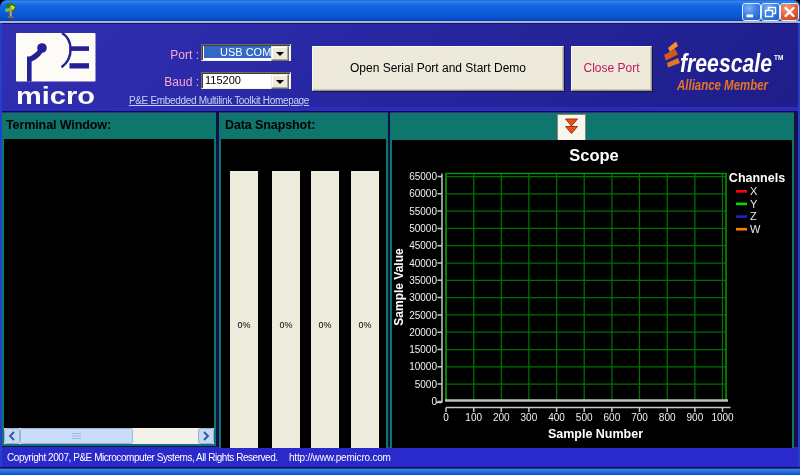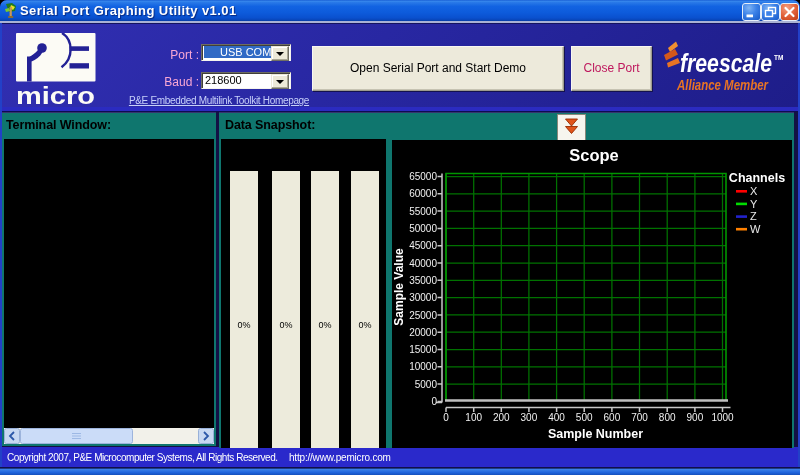--- a/index.html
+++ b/index.html
@@ -40,21 +40,20 @@
 <div id="win">
 
   <div id="titlebar" class="abs"></div>
   <div id="title-icon" class="abs" style="left:4px;top:3px;width:14px;height:15px;"><svg width="14" height="15" viewBox="0 0 14 15" xmlns="http://www.w3.org/2000/svg">
 <path d="M2,1 L8,0 L12,3 L11,8 L5,9 Z" fill="#1E7A1E"></path>
 <path d="M7,2 L11,4 L9,7 L6,5 Z" fill="#E8E020"></path>
 <path d="M1,6 L5,5 L6,8 L2,9 Z" fill="#7ACC2A"></path>
 <rect x="5.6" y="4" width="2.2" height="10" fill="#C89858"></rect>
 <rect x="4.2" y="13" width="5" height="2" fill="#8A6A34"></rect>
 </svg></div>
-  <div id="title-text" class="abs">Serial Port Graphing Utility v1.01</div>
   <div id="btn-min" class="abs tbtn tb-blue" style="left:742px;"><svg width="17" height="16" viewBox="0 0 17 16">
         <rect x="3.5" y="10.5" width="6.5" height="2.8" fill="#fff"></rect>
       </svg></div>
   <div id="btn-max" class="abs tbtn tb-blue" style="left:761px;"><svg width="17" height="16" viewBox="0 0 17 16">
         <rect x="6.5" y="3.5" width="7" height="6" fill="none" stroke="#fff" stroke-width="1.4"></rect>
         <rect x="3.5" y="6.5" width="7" height="6" fill="#3D82E8" stroke="#fff" stroke-width="1.4"></rect>
       </svg></div>
   <div id="btn-close" class="abs tbtn"><svg width="17" height="16" viewBox="0 0 17 16">
         <path d="M4.5,4 L12.5,12 M12.5,4 L4.5,12" stroke="#fff" stroke-width="2.2" stroke-linecap="round"></path>
       </svg></div>
@@ -83,21 +82,21 @@
 
   <div class="abs wlabel" style="left:140px;top:48px;width:59px;text-align:right;">Port :</div>
   <div class="abs combo" style="left:201px;top:44px;width:88px;height:15px;">
     <div style="position:absolute;left:2px;top:1px;background:#316AC5;color:#fff;font-size:11px;padding:0 16px;">USB COM</div>
     <div class="cbtn">
         <div class="carrow"></div>
       </div>
   </div>
   <div class="abs wlabel" style="left:140px;top:75px;width:59px;text-align:right;">Baud :</div>
   <div class="abs combo" style="left:201px;top:72px;width:88px;height:15px;">
-    <div style="position:absolute;left:3px;top:1px;color:#000;font-size:11px;">218600</div>
+    <div style="position:absolute;left:3px;top:1px;color:#000;font-size:11px;">115200</div>
     <div class="cbtn">
         <div class="carrow"></div>
       </div>
   </div>
   <div class="abs bigbtn" style="left:312px;top:46px;width:250px;height:43px;line-height:43px;">Open Serial Port and Start Demo</div>
 
   <div class="abs" style="left:219px;top:95px;transform:translateX(-50%);white-space:nowrap;color:#C7D0FA;font-size:10px;letter-spacing:-0.32px;text-decoration:underline;">P&amp;E Embedded Multilink Toolkit Homepage</div>
   <div class="abs bigbtn" style="left:571px;top:46px;width:79px;height:43px;line-height:43px;color:#be185d;">Close Port</div>
 
   <div id="fslogo" class="abs" style="left:655px;top:38px;width:142px;height:56px;"><svg width="142" height="56" viewBox="0 0 142 56" xmlns="http://www.w3.org/2000/svg">
@@ -120,21 +119,21 @@
 <rect x="0.5" y="0.5" width="15" height="15" rx="2" fill="#C7D8F2" stroke="#98B0D8"></rect>
 <path d="M10,4 L6,8 L10,12" stroke="#2B57A8" stroke-width="1.8" fill="none"></path>
 <rect x="194.5" y="0.5" width="15" height="15" rx="2" fill="#C7D8F2" stroke="#98B0D8"></rect>
 <path d="M200,4 L204,8 L200,12" stroke="#2B57A8" stroke-width="1.8" fill="none"></path>
 <rect x="16.5" y="0.5" width="112" height="15" rx="2" fill="#CBDCF8" stroke="#9DB4DC"></rect>
 <path d="M68,5.5 H77 M68,8 H77 M68,10.5 H77" stroke="#9DB8E4" stroke-width="1"></path>
 </g>
 </svg></div>
   </div>
 
-  <div class="abs panel" style="left:219px;top:112px;width:169px;height:335px;padding-left:8px;">
+  <div class="abs panel" style="left:219px;top:112px;width:169px;height:335px;">
     <div class="phead" style="left:6px;letter-spacing:-0.1px;">Data Snapshot:</div>
     <div class="pbody" style="left:2px;top:26px;width:165px;height:309px;"></div>
     <div class="bar" style="left:11px;top:58px;height:277px;"></div>
     <div class="bar" style="left:53px;top:58px;height:277px;"></div>
     <div class="bar" style="left:92px;top:58px;height:277px;"></div>
     <div class="bar" style="left:132px;top:58px;height:277px;"></div>
     <div class="barlabel" style="left:11px;top:207px;">0%</div>
     <div class="barlabel" style="left:53px;top:207px;">0%</div>
     <div class="barlabel" style="left:92px;top:207px;">0%</div>
     <div class="barlabel" style="left:132px;top:207px;">0%</div>

